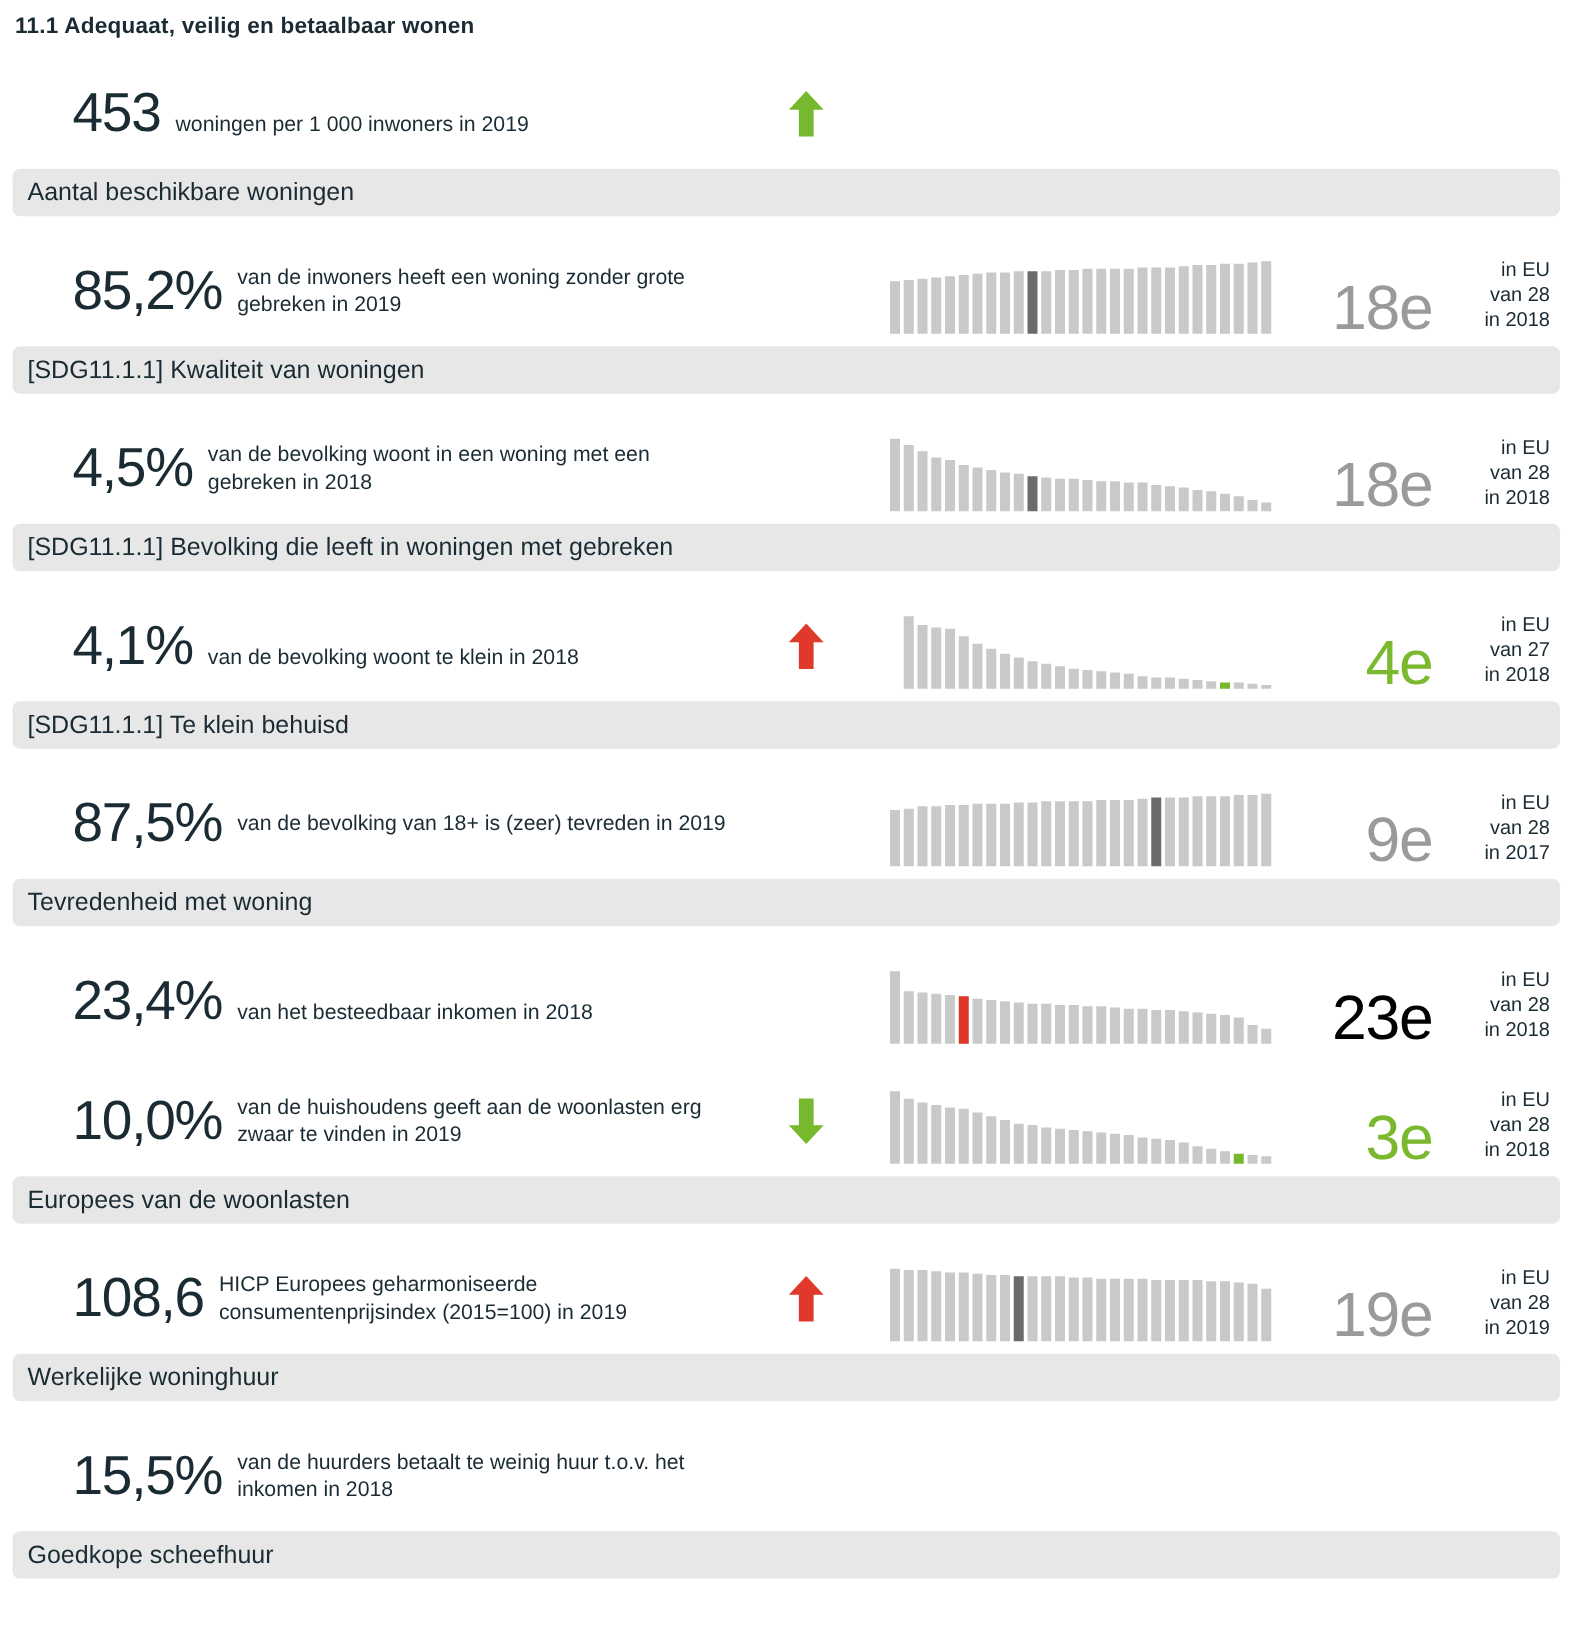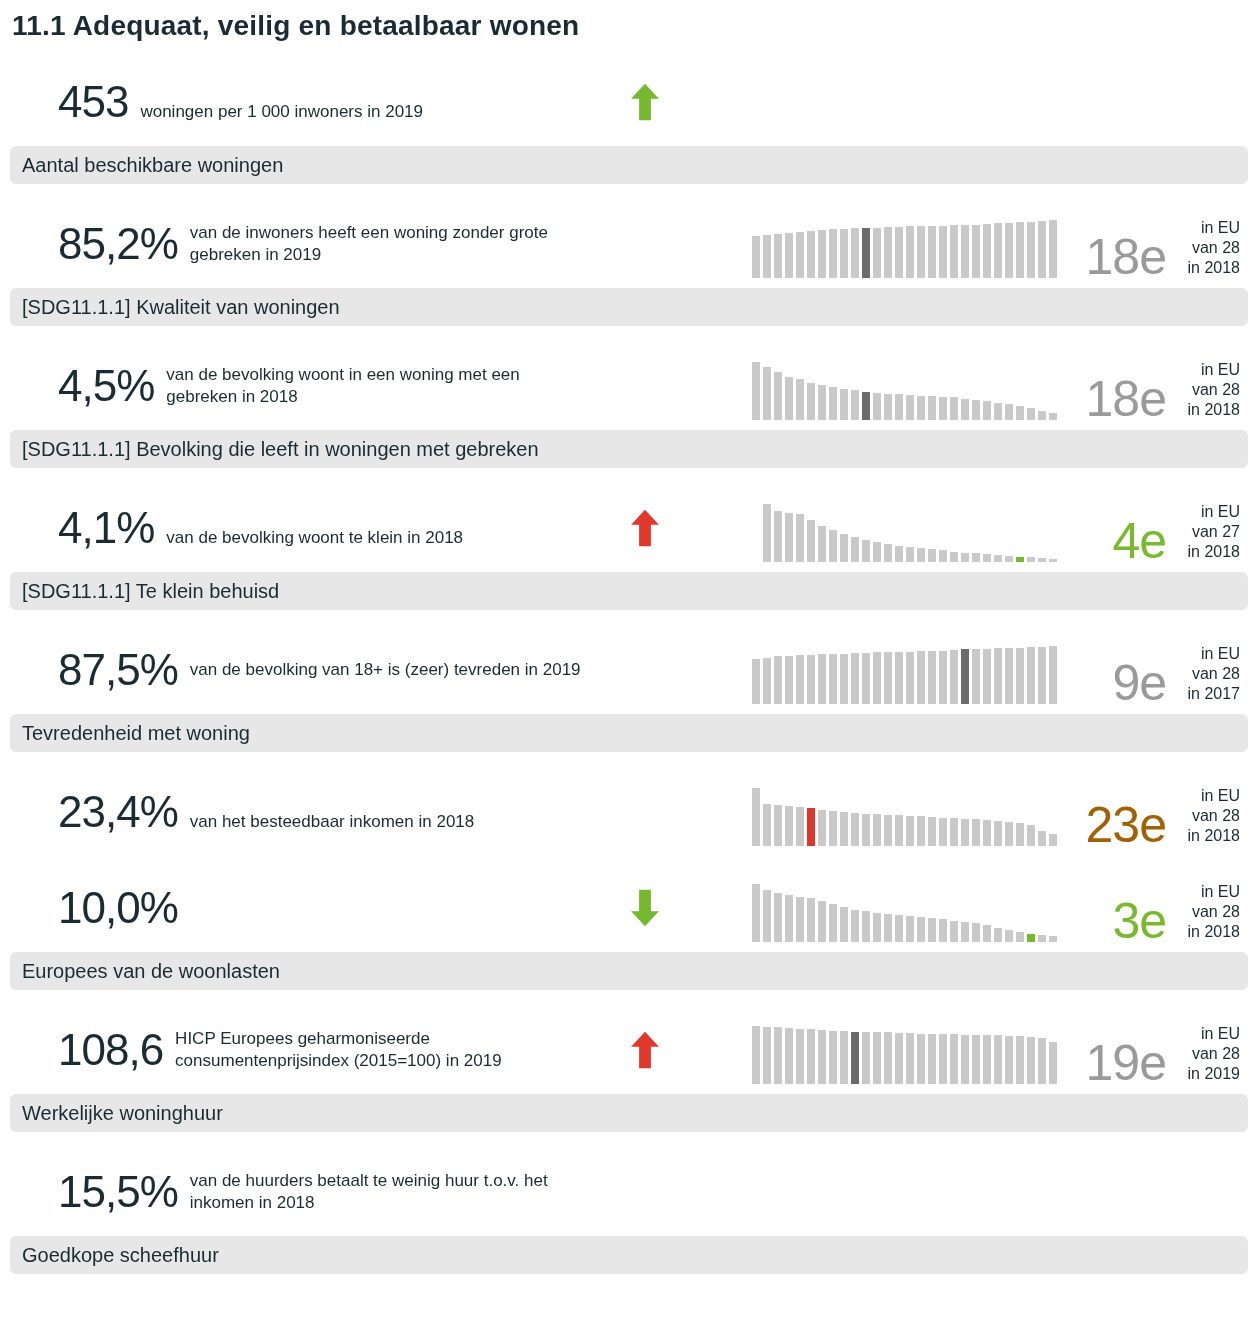--- a/index.html
+++ b/index.html
@@ -3,21 +3,21 @@
 <meta charset="utf-8">
 <style>
   html,body{margin:0;padding:0;background:#ffffff;}
   body{
     width:1258px;
     font-family:"Liberation Sans", sans-serif;
     color:#1a2b33;
     -webkit-font-smoothing:antialiased;
   }
   .page-title{
-    font-size:28px;
+    font-size:18px;
     font-weight:700;
     margin:10px 0 0 12px;
     letter-spacing:.2px;
   }
   .row{margin:0 10px;}
   .row-content{
     position:relative;
     height:72px;
     margin-top:24px;
     margin-left:48px;
@@ -51,20 +51,21 @@
   .trend svg{width:30px;height:40px;display:block;}
   .trend.green{color:#76b82e;}
   .trend.red{color:#e0392b;}
   .trend.down svg{transform:rotate(180deg);}
   .chart-block{
     position:absolute;
     right:8px;
     bottom:2px;
     display:flex;
     align-items:flex-end;
+    gap:20px;
   }
   .bars{
     display:flex;
     align-items:flex-end;
     height:58px;
   }
   .bar{
     width:8px;
     margin-right:3px;
     background:#c9c9c9;
@@ -74,21 +75,21 @@
     font-size:50px;
     line-height:.82;
     min-width:96px;
     text-align:right;
     margin-left:10px;
     white-space:nowrap;
     letter-spacing:-1px;
   }
   .rank-gray{color:#9a9a9a;}
   .rank-green{color:#7ab82e;}
-  .rank-red{color:#a16207;}
+  .rank-red{color:#000000;}
   .eu{
     font-size:16px;
     line-height:1.25;
     text-align:right;
     margin-left:12px;
     min-width:62px;
     color:#1a2b33;
   }
   .label-bar{
     margin-top:8px;
@@ -372,20 +373,21 @@
         <div>in 2018</div>
       </div>
     </div>
   </div>
 </section>
 
 <section class="row">
   <div class="row-content">
     <div class="left">
       <div class="bignum">10,0%</div>
+      <div class="desc">van de huishoudens geeft aan de woonlasten erg zwaar te vinden in 2019</div>
     </div>
     <div class="trend green down">
       <svg viewBox="0 0 28 36">
           <path fill="currentColor" d="M14 1 L27 15 H19.5 V35 H8.5 V15 H1 Z"></path>
         </svg>
     </div>
     <div class="chart-block">
       <div class="bars">
           <div class="bar" style="height: 100%;"></div>
           <div class="bar" style="height: 90%;"></div>

